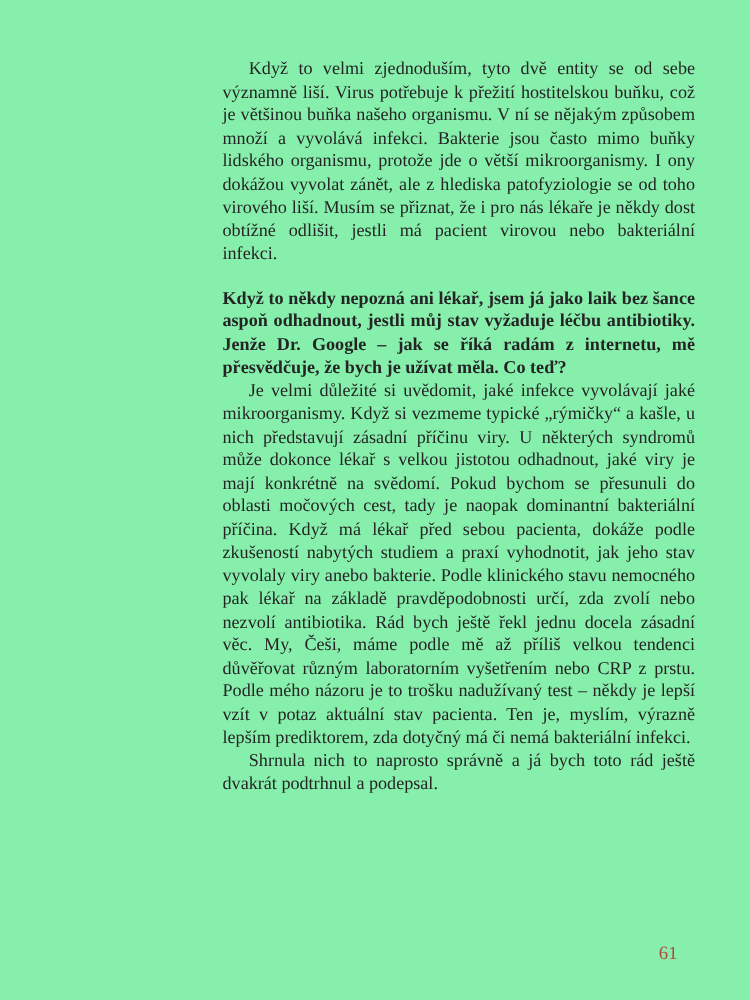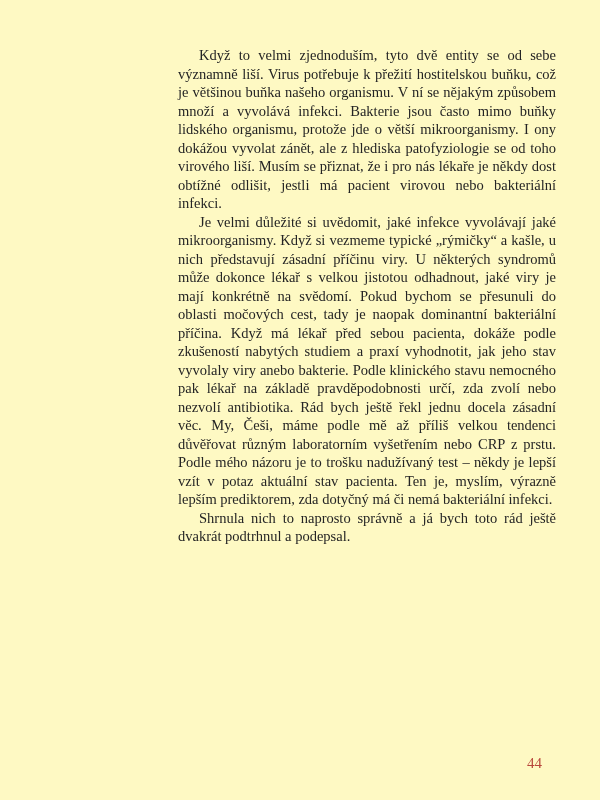--- a/index.html
+++ b/index.html
@@ -7,21 +7,21 @@
     padding: 0;
     width: 600px;
     height: 800px;
     background: #ffffff;
     overflow: hidden;
   }
   .page {
     position: relative;
     width: 600px;
     height: 800px;
-    background: #fef9c3;
+    background: #86efac;
     font-family: "Liberation Serif", serif;
   }
   .text-block {
     position: absolute;
     left: 178px;
     top: 46px;
     width: 378px;
     font-size: 14.5px;
     line-height: 18.5px;
     color: #242424;
@@ -52,17 +52,18 @@
     font-weight: 400;
     color: #b8473c;
   }
 </style>
 </head>
 <body>
 
 <div class="page">
   <div class="text-block">
     <p class="normal first">Když to velmi zjednoduším, tyto dvě entity se od sebe významně liší. Virus potřebuje k přežití hostitelskou buňku, což je většinou buňka našeho organismu. V ní se nějakým způsobem množí a vyvolává infekci. Bakterie jsou často mimo buňky lidského organismu, protože jde o větší mikroorganismy. I ony dokážou vyvolat zánět, ale z hlediska patofyziologie se od toho virového liší. Musím se přiznat, že i pro nás lékaře je někdy dost obtížné odlišit, jestli má pacient virovou nebo bakteriální infekci.</p>
+    <p class="bold">Když to někdy nepozná ani lékař, jsem já jako laik bez šance aspoň odhadnout, jestli můj stav vyžaduje léčbu antibiotiky. Jenže Dr. Google – jak se říká radám z internetu, mě přesvědčuje, že bych je užívat měla. Co teď?</p>
     <p class="normal">Je velmi důležité si uvědomit, jaké infekce vyvolávají jaké mikroorganismy. Když si vezmeme typické „rýmičky“ a kašle, u nich představují zásadní příčinu viry. U některých syndromů může dokonce lékař s velkou jistotou odhadnout, jaké viry je mají konkrétně na svědomí. Pokud bychom se přesunuli do oblasti močových cest, tady je naopak dominantní bakteriální příčina. Když má lékař před sebou pacienta, dokáže podle zkušeností nabytých studiem a praxí vyhodnotit, jak jeho stav vyvolaly viry anebo bakterie. Podle klinického stavu nemocného pak lékař na základě pravděpodobnosti určí, zda zvolí nebo nezvolí antibiotika. Rád bych ještě řekl jednu docela zásadní věc. My, Češi, máme podle mě až příliš velkou tendenci důvěřovat různým laboratorním vyšetřením nebo CRP z prstu. Podle mého názoru je to trošku nadužívaný test – někdy je lepší vzít v potaz aktuální stav pacienta. Ten je, myslím, výrazně lepším prediktorem, zda dotyčný má či nemá bakteriální infekci.</p>
     <p class="normal">Shrnula nich to naprosto správně a já bych toto rád ještě dvakrát podtrhnul a podepsal.</p>
   </div>
-  <div class="page-number">44</div>
+  <div class="page-number">61</div>
 </div>
 
 </body></html>

